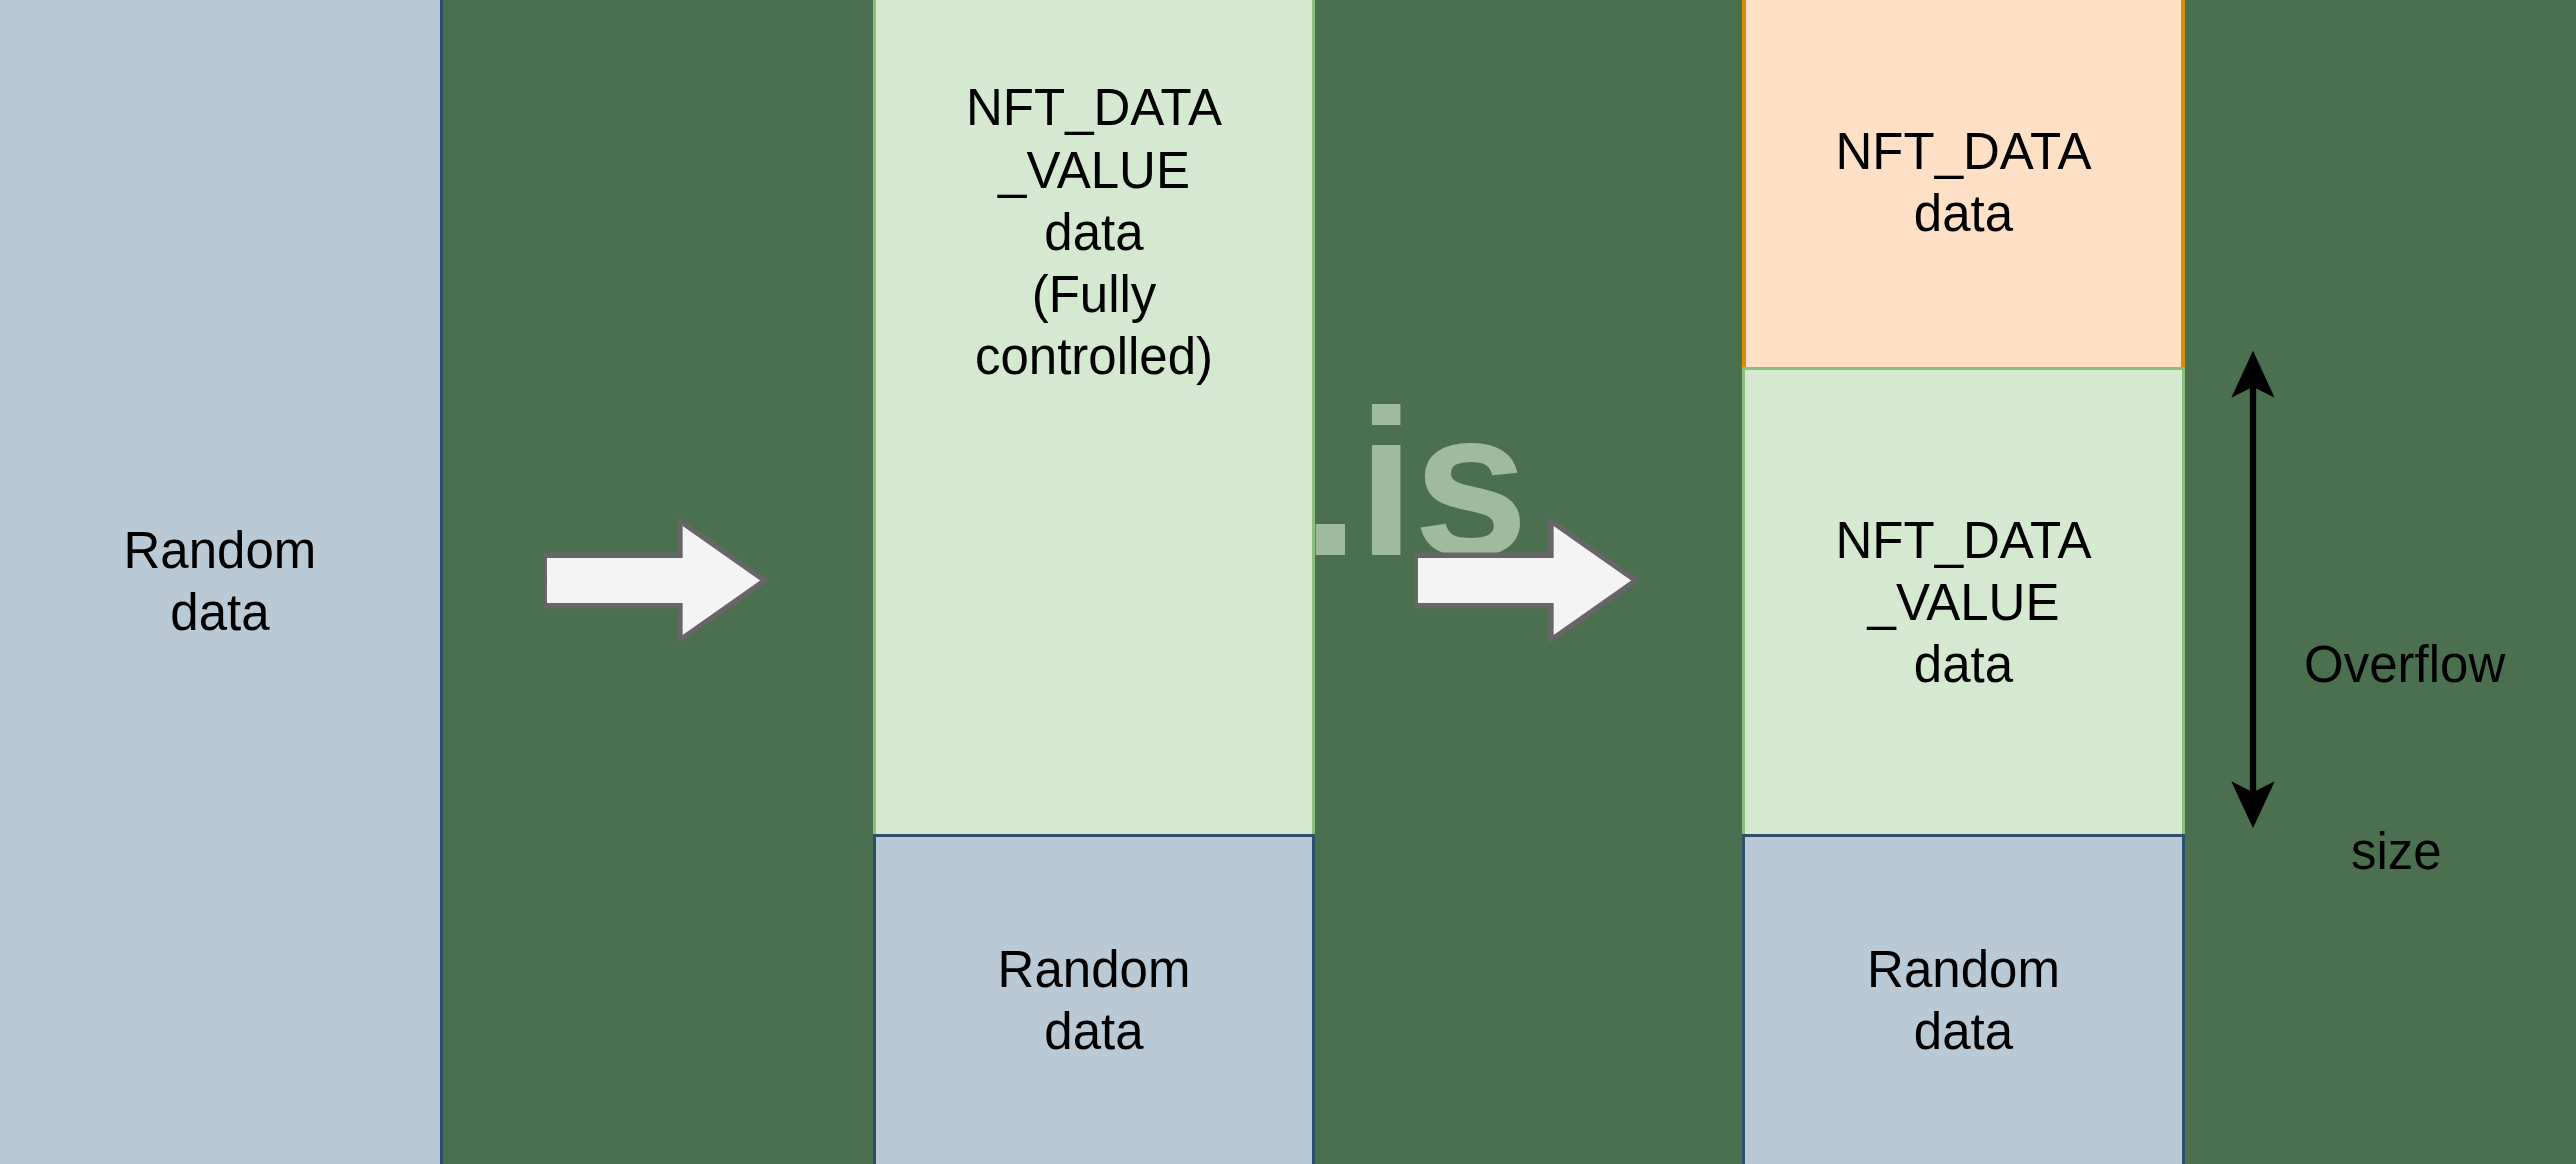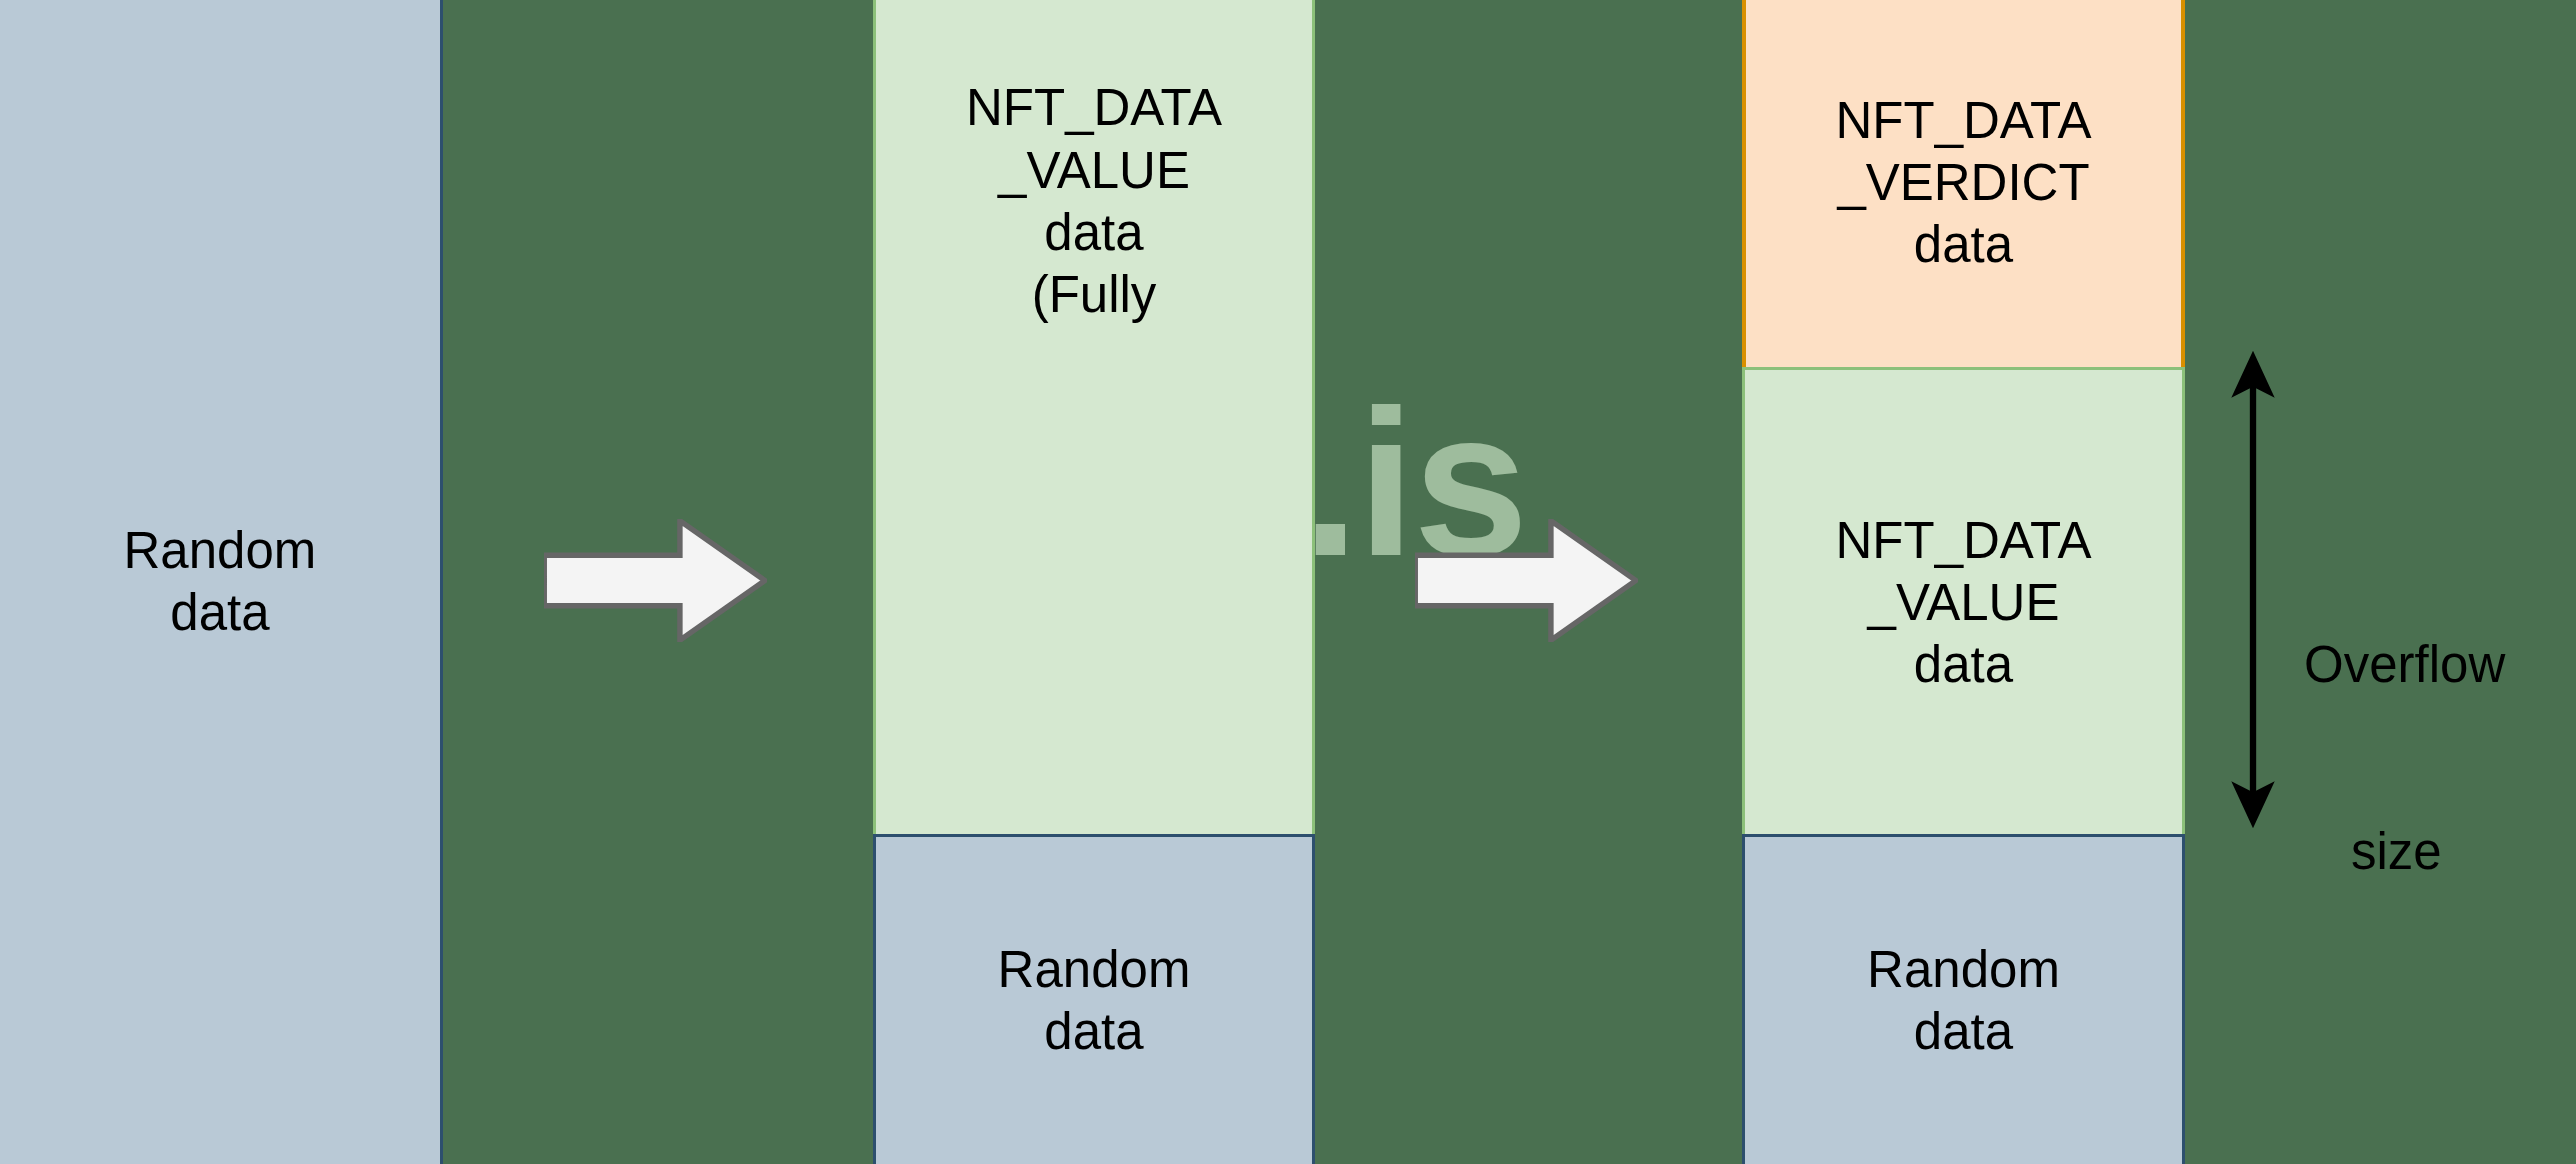--- a/index.html
+++ b/index.html
@@ -163,36 +163,36 @@
     </svg>
   </div>
 
   <div id="watermark">XSS.is</div>
 
   <div class="block green" id="mid-value-block">
     <span class="line">NFT_DATA</span>
     <span class="line">_VALUE</span>
     <span class="line">data</span>
     <span class="line" id="mid-value-sub">(Fully</span>
+    <span class="line">controlled)</span>
   </div>
 
   <div class="block blue" id="mid-random-block">
     <span class="line">Random</span>
     <span class="line">data</span>
   </div>
 
   <div class="flow-arrow" id="flow-arrow-2">
     <svg width="223" height="123" viewBox="0 0 246 136" xmlns="http://www.w3.org/2000/svg">
       <polygon points="0,40 150,40 150,2 244,68 150,134 150,96 0,96" fill="#f4f4f4" stroke="#666666" stroke-width="6" stroke-linejoin="miter"></polygon>
     </svg>
   </div>
 
   <div class="block orange" id="right-verdict-block">
     <span class="line">NFT_DATA</span>
-    <span class="line">_VERDICT</span>
     <span class="line">data</span>
   </div>
 
   <div class="block green" id="right-value-block">
     <span class="line">NFT_DATA</span>
     <span class="line">_VALUE</span>
     <span class="line">data</span>
   </div>
 
   <div class="block blue" id="right-random-block">

